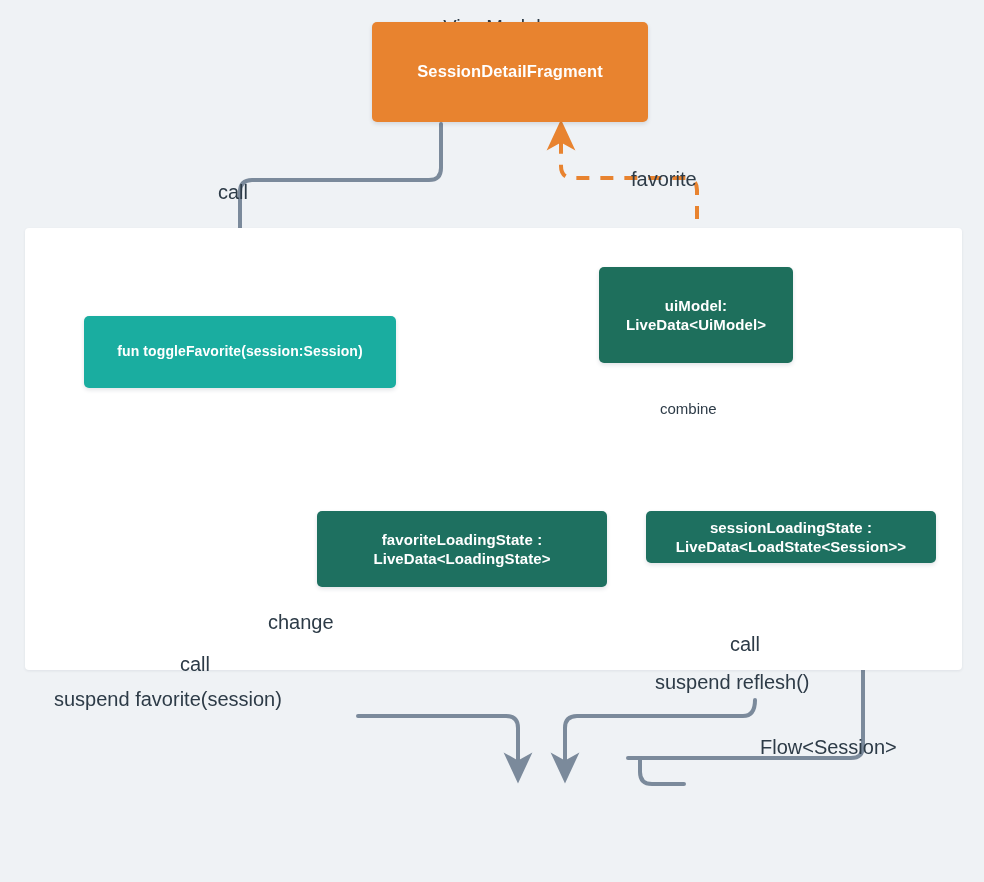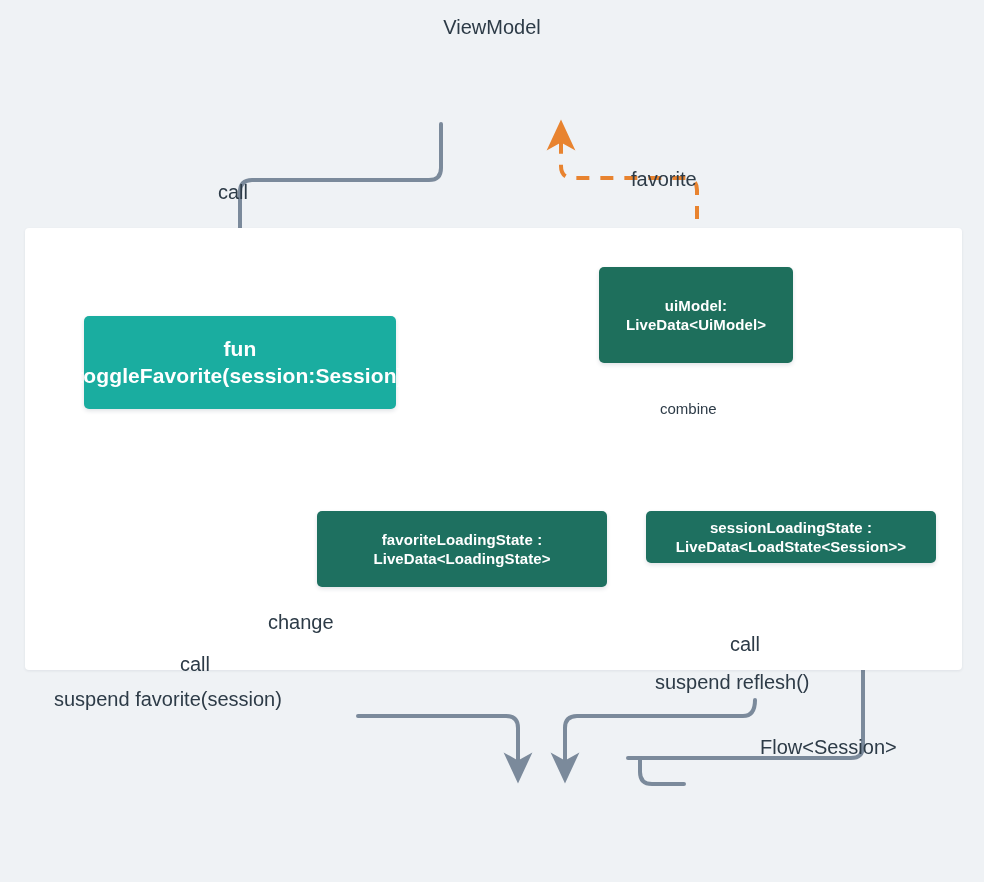--- a/index.html
+++ b/index.html
@@ -47,23 +47,23 @@
     top: 22px;
     width: 276px;
     height: 100px;
     background: #e8832f;
     font-size: 16.5px;
   }
   .node-togglefavorite {
     left: 84px;
     top: 316px;
     width: 312px;
-    height: 93px;
+    height: 72px;
     background: #1aada0;
-    font-size: 21px;
+    font-size: 14px;
   }
   .node-uimodel {
     left: 599px;
     top: 267px;
     width: 194px;
     height: 96px;
     background: #1e6f5c;
     font-size: 15px;
   }
   .node-favoriteloading {
@@ -173,20 +173,23 @@
 
       <path d="M640,758 Q628,758 628,758 L851,758 Q863,758 863,746 L863,599" marker-end="url(#arrowGray)"></path>
       <path d="M640,758 L640,772 Q640,784 652,784 L684,784"></path>
     </g>
 
     <g fill="none" stroke="#e8832f" stroke-width="4" stroke-linecap="butt" stroke-linejoin="round" stroke-dasharray="13 11">
       <path d="M697,267 L697,190 Q697,178 685,178 L573,178 Q561,178 561,166 L561,135" marker-end="url(#arrowOrange)"></path>
     </g>
   </svg>
 
+  <div class="node node-fragment">
+    <span class="node-text">SessionDetailFragment</span>
+  </div>
 
   <div class="node node-togglefavorite">
     <span class="node-text">fun toggleFavorite(session:Session)</span>
   </div>
 
   <div class="node node-uimodel">
     <span class="node-text">uiModel:
 LiveData&lt;UiModel&gt;</span>
   </div>
 

